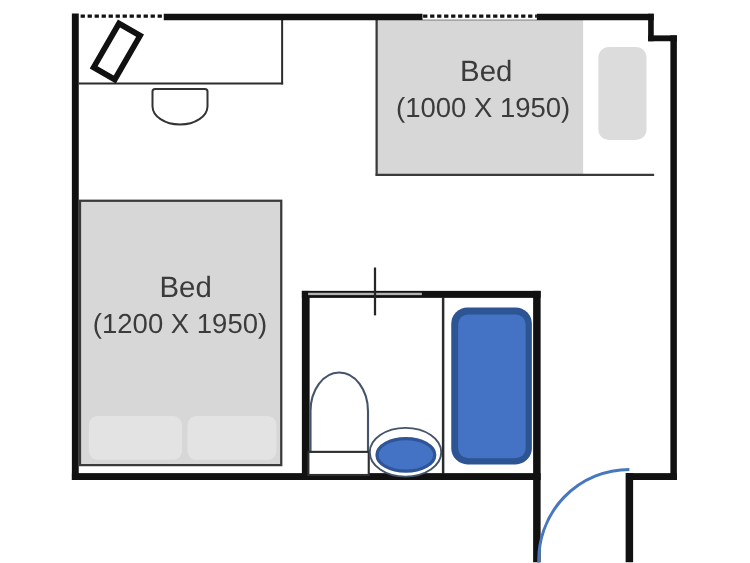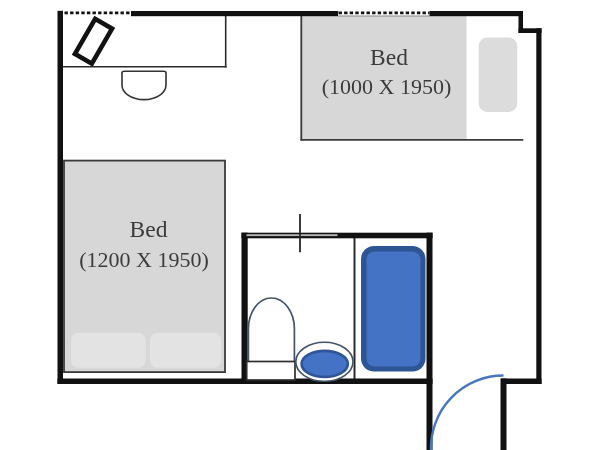--- a/index.html
+++ b/index.html
@@ -1,16 +1,16 @@
 <!DOCTYPE html>
 <html><head>
 <meta charset="utf-8">
 <style>
   html,body{margin:0;padding:0;background:#ffffff;}
-  #plan{width:600px;height:450px;position:relative;font-family:Liberation Serif, serif;}
+  #plan{width:600px;height:450px;position:relative;font-family:Liberation Sans, sans-serif;}
 </style>
 </head>
 <body>
 
 <div id="plan">
 <svg width="600" height="450" viewBox="0 0 600 450" xmlns="http://www.w3.org/2000/svg">
 
   <rect x="0" y="0" width="600" height="450" fill="#ffffff"></rect>
 
   <g>

